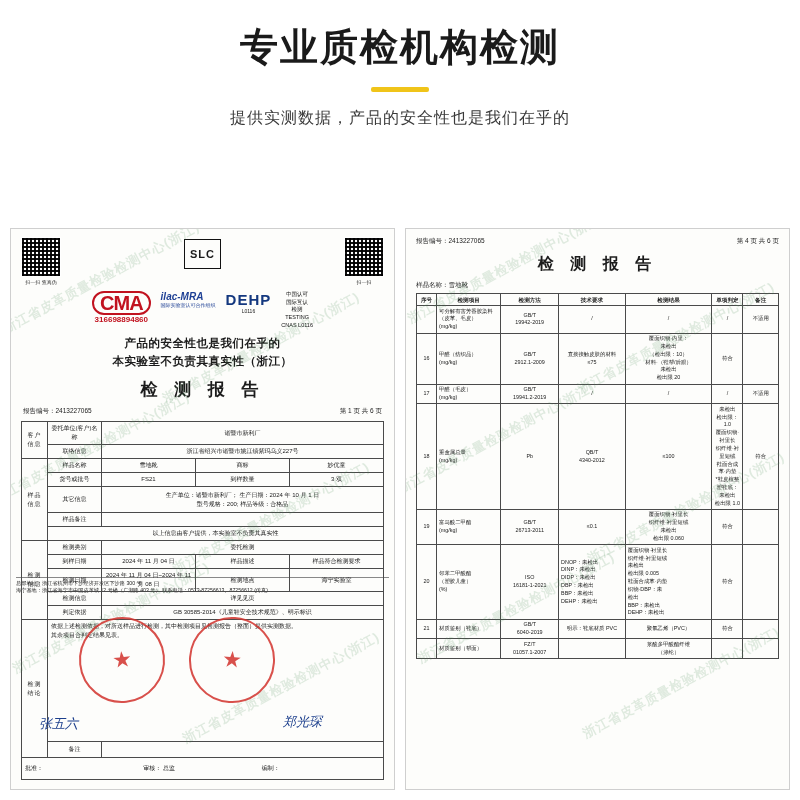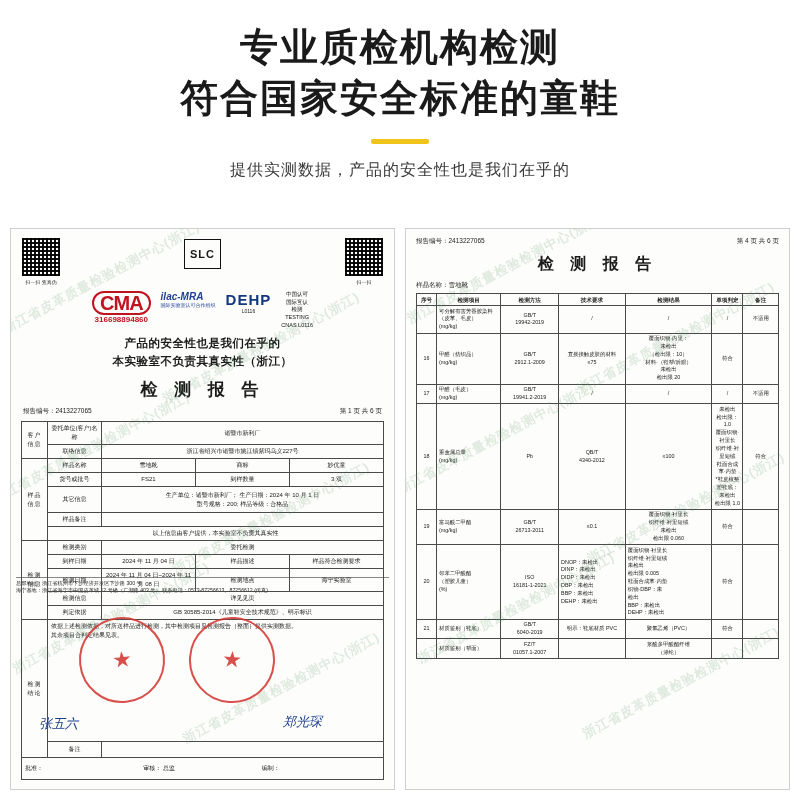--- a/index.html
+++ b/index.html
@@ -148,21 +148,20 @@
   .foot .fblk { width:385px; padding:0 6px; }
   .foot-line { border-top:1px solid #888; padding-top:2px; }
 </style>
 </head>
 <body>
 
 <div class="page">
 
   <div class="header">
     <div class="head-line1">专业质检机构检测</div>
-    <div class="head-line2">符合国家安全标准的童鞋</div>
     <div class="rule"></div>
     <div class="subtitle">提供实测数据，产品的安全性也是我们在乎的</div>
   </div>
 
   <div class="docs">
 
     <div class="doc">
 
       <div class="wm">
         <span style="left:-20px;top:40px;">浙江省皮革质量检验检测中心(浙江)</span>

